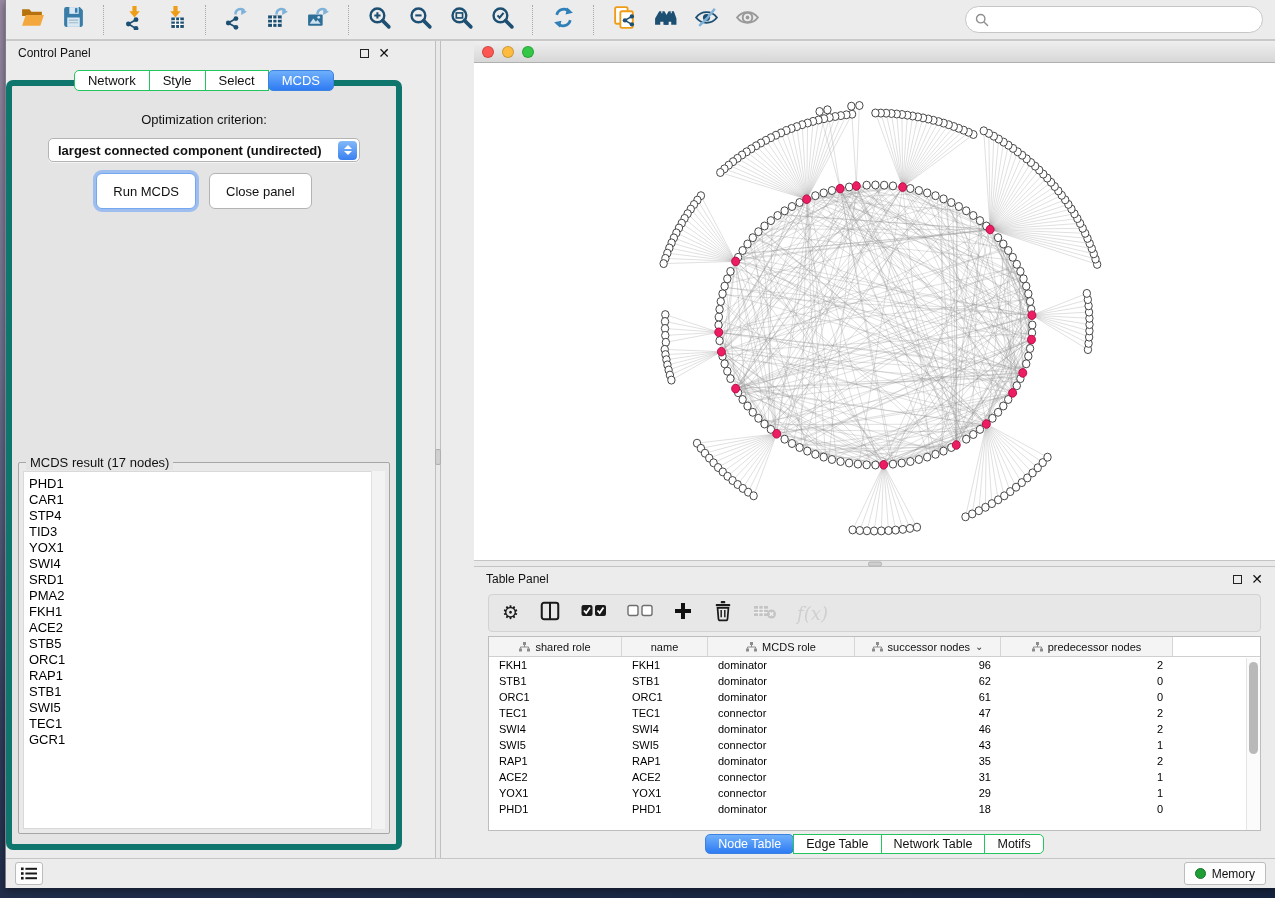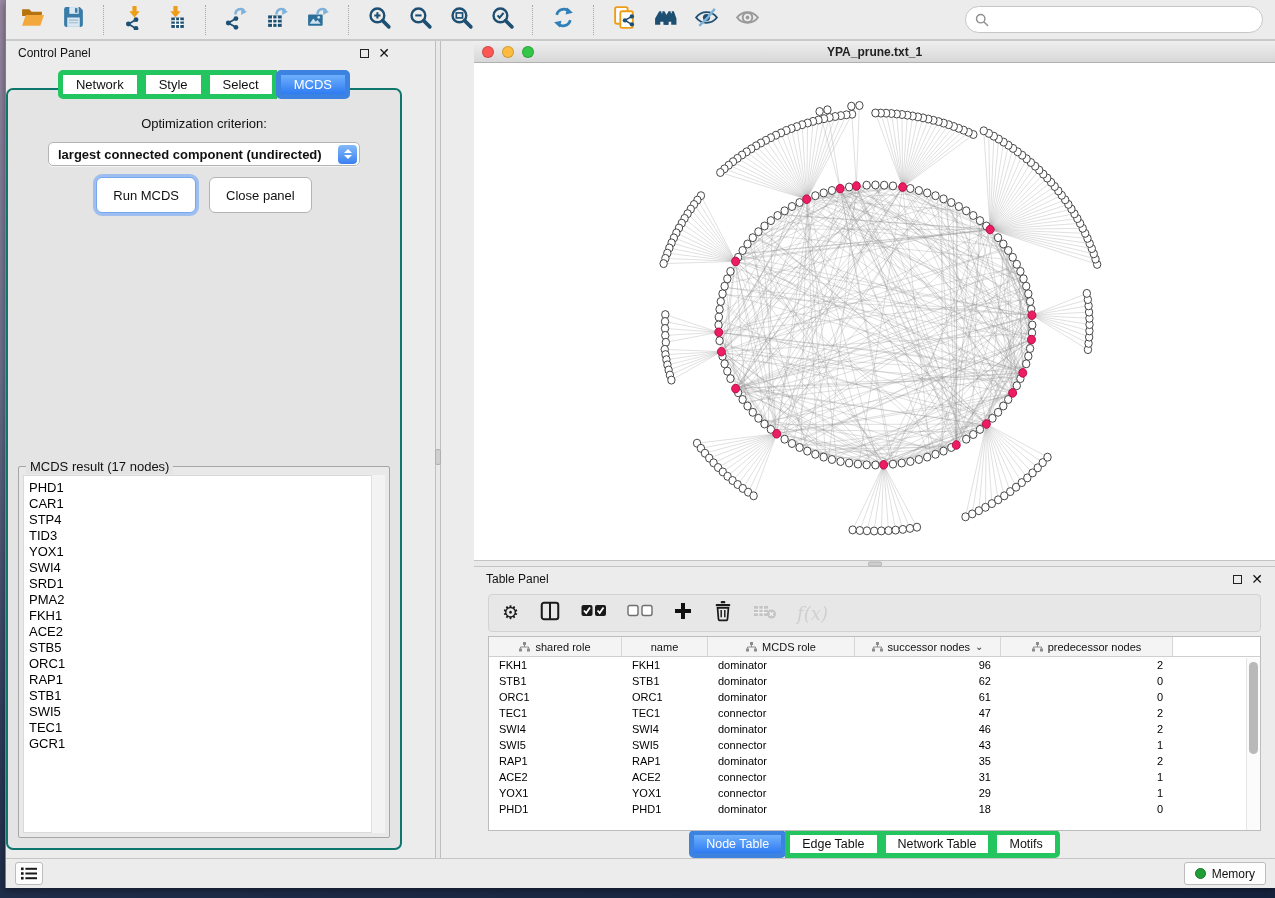--- a/index.html
+++ b/index.html
@@ -26,28 +26,28 @@
 
   
   .cpanel { width:396px; flex:0 0 396px; display:flex; flex-direction:column; background:#ececec; }
   .panel-header { height:24px; flex:0 0 24px; display:flex; align-items:center; padding:0 12px; }
   .panel-title { font-size:12px; color:#111; }
   .panel-hicons { margin-left:auto; display:flex; align-items:center; gap:9px; }
   .float-ic { width:9px; height:9px; border:1.5px solid #222; display:inline-block; }
   .close-ic { font-size:14px; font-weight:bold; color:#111; line-height:10px; }
 
   .cp-tabs { display:flex; justify-content:center; margin-top:5px; position:relative; z-index:2; }
-  .seg { background:#fff; border:5px solid #22c55e; padding:2px 13px; font-size:13px; color:#111;
+  .seg { background:#fff; border:1px solid #22c55e; padding:2px 13px; font-size:13px; color:#111;
     margin-left:-1px; cursor:default; }
   .seg:first-child { border-radius:5px 0 0 5px; margin-left:0; }
   .seg:last-child { border-radius:0 5px 5px 0; }
   .seg.sel { background:linear-gradient(#6fb0fb,#2e7bf3); border-color:#3c82e0; color:#fff; border-radius:5px; }
 
   .cp-content { margin:-11px 0 8px; padding:24px 10px 10px; flex:1;
-    background:#e4e4e4; border:2px solid #0f766e; border-radius:7px;
+    background:#e4e4e4; border:6px solid #0f766e; border-radius:7px;
     display:flex; flex-direction:column; align-items:center; min-height:0; }
   .opt-label { font-size:13px; color:#111; margin-top:2px; }
   .dropdown { margin-top:11px; width:312px; height:24px; background:#fff; border:1px solid #b4b4b4;
     border-radius:5px; display:flex; align-items:center; padding:0 2px 0 9px; box-shadow:0 1px 0 rgba(255,255,255,.6); }
   .dropdown .dd-text { flex:1; font-size:13px; color:#111; white-space:nowrap;font-weight:bold; }
   .dd-stepper { width:19px; height:19px; border-radius:4px;
     background:linear-gradient(#83b9f9,#3a80f1); display:flex; flex-direction:column;
     align-items:center; justify-content:center; gap:2px; }
   .dd-stepper i { display:block; width:0; height:0; border-left:4px solid transparent; border-right:4px solid transparent; }
   .dd-up { border-bottom:4px solid #fff; }
@@ -338,21 +338,20 @@
       </div>
     </div>
 
     <div class="vsplit">
         <span class="vgrip"></span>
       </div>
 
     <div class="rightcol">
       <div class="netwin">
         <div class="net-titlebar">
-          <span class="net-title">YPA_prune.txt_1</span>
           <span class="lights">
             <span class="light" id="lt-red" style="background: rgb(252, 87, 83); border: 1px solid rgba(0, 0, 0, 0.18);"></span>
             <span class="light" id="lt-yellow" style="background: rgb(253, 188, 64); border: 1px solid rgba(0, 0, 0, 0.18);"></span>
             <span class="light" id="lt-green" style="background: rgb(51, 199, 72); border: 1px solid rgba(0, 0, 0, 0.18);"></span>
           </span>
         </div>
         <div class="net-canvas">
           <svg id="net-svg" viewBox="0 0 868 497" width="100%" height="100%" preserveAspectRatio="none">
               <g stroke="#8f8f8f" stroke-width="0.7" stroke-opacity="0.42">
                 <line x1="360.5" y1="136.2" x2="287.2" y2="331.2"></line>

